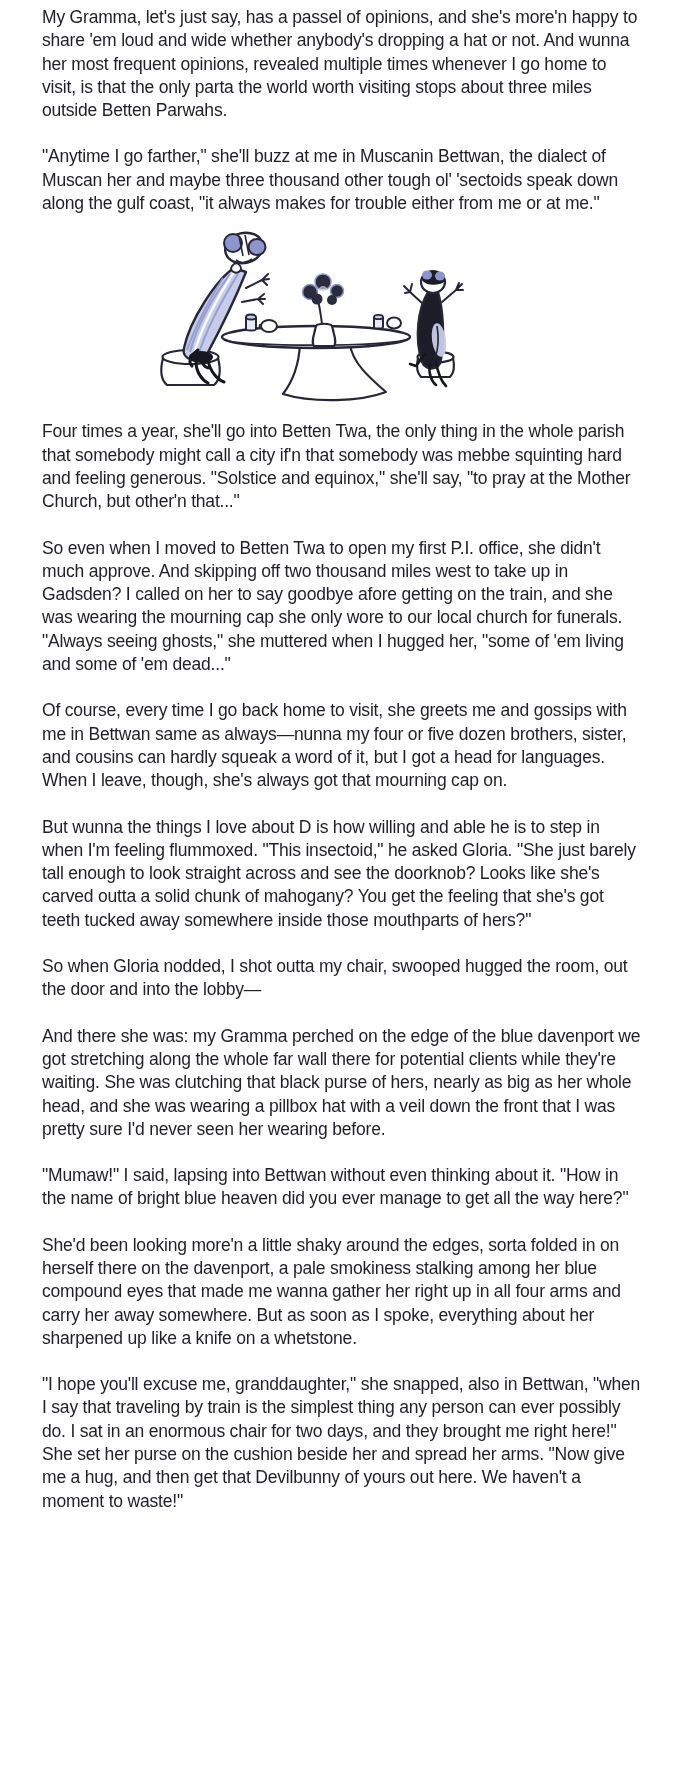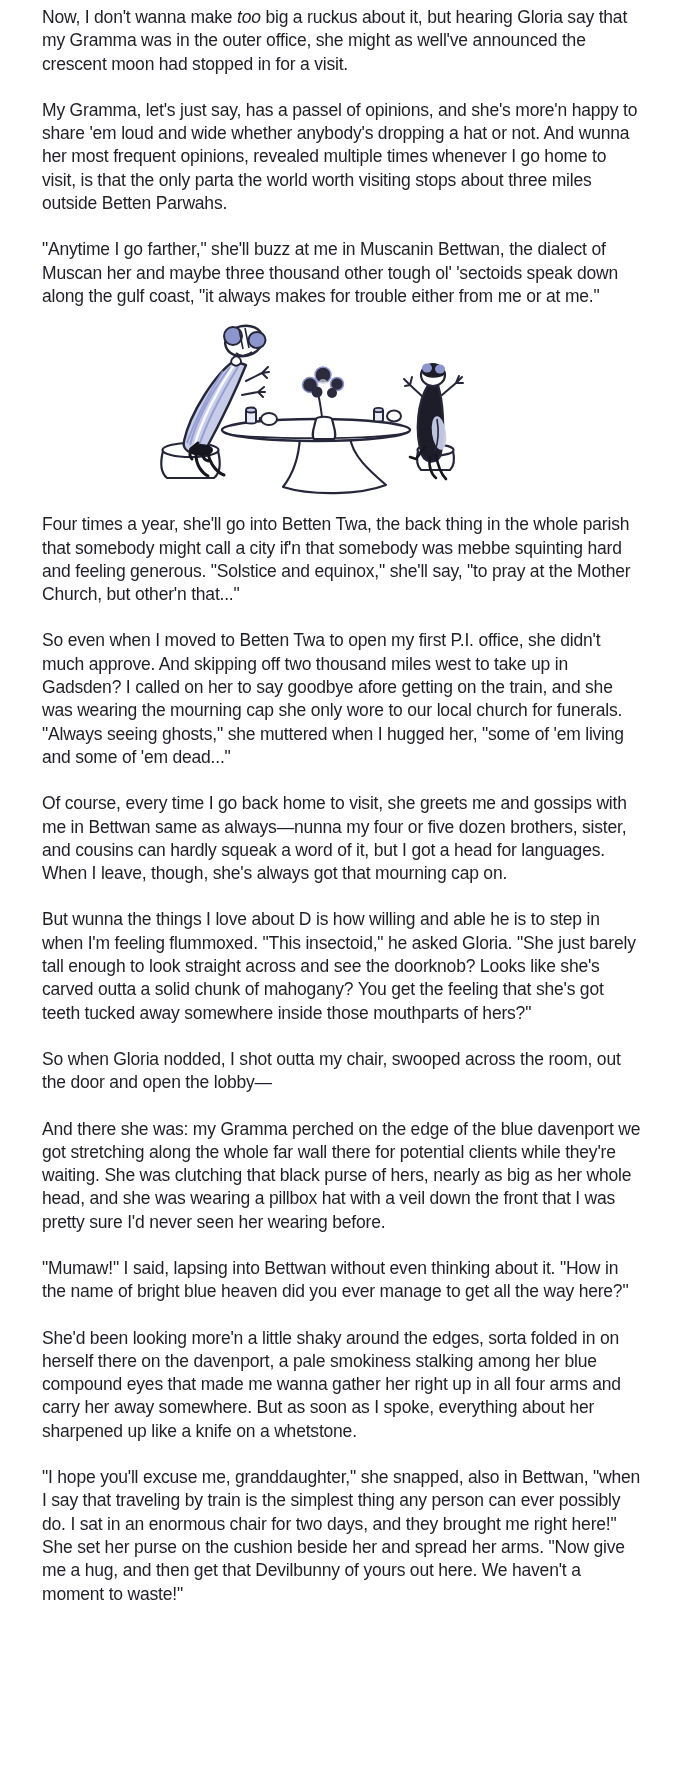--- a/index.html
+++ b/index.html
@@ -36,21 +36,20 @@
     height: 174px;
   }
   svg { display: block; }
 </style>
 </head>
 <body>
 
 <div class="page">
   <div class="content">
 
-    <p><span>Now, I don't wanna make </span><em class="soft-italic">too</em><span> big a ruckus about it, but hearing Gloria say that my Gramma was in the outer office, she might as well've announced the crescent moon had stopped in for a visit.</span></p>
 
     <p>My Gramma, let's just say, has a passel of opinions, and she's more'n happy to share 'em loud and wide whether anybody's dropping a hat or not. And wunna her most frequent opinions, revealed multiple times whenever I go home to visit, is that the only parta the world worth visiting stops about three miles outside Betten Parwahs.</p>
     <p>"Anytime I go farther," she'll buzz at me in Muscanin Bettwan, the dialect of Muscan her and maybe three thousand other tough ol' 'sectoids speak down along the gulf coast, "it always makes for trouble either from me or at me."</p>
 
     <div class="illustration-wrap" role="img" aria-label="Hand-drawn ink sketch of two insectoid characters seated on round stools at an oval pedestal table set with small cups and a vase of dark flowers; the left insectoid is tall with a pale blue striped body and a striped cap, the right one is small and black with raised arms">
       <svg width="332" height="174" viewBox="0 0 332 174" xmlns="http://www.w3.org/2000/svg">
 
         <g>
           <path d="M154,114 C153,133 147,151 137,164 C166,173 214,172 240,162 C225,149 206,133 204,114 Z" fill="#ffffff" stroke="#26263a" stroke-width="2.2" stroke-linejoin="round"></path>
         </g>
@@ -129,24 +128,24 @@
           <g>
             <ellipse cx="287" cy="52" rx="12" ry="11" fill="#ffffff" stroke="#26263a" stroke-width="2.2"></ellipse>
             <path d="M276,50 C276,42 284,40 288,41 C294,41 299,46 298,52 C293,56 280,56 276,50 Z" fill="#1d1d2a"></path>
             <ellipse cx="281" cy="45" rx="5" ry="4.5" fill="#8d96cc"></ellipse>
             <ellipse cx="294" cy="46" rx="5" ry="4.5" fill="#8d96cc"></ellipse>
           </g>
         </g>
       </svg>
     </div>
 
-    <p>Four times a year, she'll go into Betten Twa, the back thing in the whole parish that somebody might call a city if'n that somebody was mebbe squinting hard and feeling generous. "Solstice and equinox," she'll say, "to pray at the Mother Church, but other'n that..."</p>
+    <p>Four times a year, she'll go into Betten Twa, the only thing in the whole parish that somebody might call a city if'n that somebody was mebbe squinting hard and feeling generous. "Solstice and equinox," she'll say, "to pray at the Mother Church, but other'n that..."</p>
     <p>So even when I moved to Betten Twa to open my first P.I. office, she didn't much approve. And skipping off two thousand miles west to take up in Gadsden? I called on her to say goodbye afore getting on the train, and she was wearing the mourning cap she only wore to our local church for funerals. "Always seeing ghosts," she muttered when I hugged her, "some of 'em living and some of 'em dead..."</p>
     <p>Of course, every time I go back home to visit, she greets me and gossips with me in Bettwan same as always—nunna my four or five dozen brothers, sister, and cousins can hardly squeak a word of it, but I got a head for languages. When I leave, though, she's always got that mourning cap on.</p>
     <p>But wunna the things I love about D is how willing and able he is to step in when I'm feeling flummoxed. "This insectoid," he asked Gloria. "She just barely tall enough to look straight across and see the doorknob? Looks like she's carved outta a solid chunk of mahogany? You get the feeling that she's got teeth tucked away somewhere inside those mouthparts of hers?"</p>
-    <p>So when Gloria nodded, I shot outta my chair, swooped across the room, out the door and open the lobby—</p>
+    <p>So when Gloria nodded, I shot outta my chair, swooped hugged the room, out the door and into the lobby—</p>
     <p>And there she was: my Gramma perched on the edge of the blue davenport we got stretching along the whole far wall there for potential clients while they're waiting. She was clutching that black purse of hers, nearly as big as her whole head, and she was wearing a pillbox hat with a veil down the front that I was pretty sure I'd never seen her wearing before.</p>
     <p>"Mumaw!" I said, lapsing into Bettwan without even thinking about it. "How in the name of bright blue heaven did you ever manage to get all the way here?"</p>
     <p>She'd been looking more'n a little shaky around the edges, sorta folded in on herself there on the davenport, a pale smokiness stalking among her blue compound eyes that made me wanna gather her right up in all four arms and carry her away somewhere. But as soon as I spoke, everything about her sharpened up like a knife on a whetstone.</p>
     <p>"I hope you'll excuse me, granddaughter," she snapped, also in Bettwan, "when I say that traveling by train is the simplest thing any person can ever possibly do. I sat in an enormous chair for two days, and they brought me right here!" She set her purse on the cushion beside her and spread her arms. "Now give me a hug, and then get that Devilbunny of yours out here. We haven't a moment to waste!"</p>
 
   </div>
 </div>
 
 </body></html>

